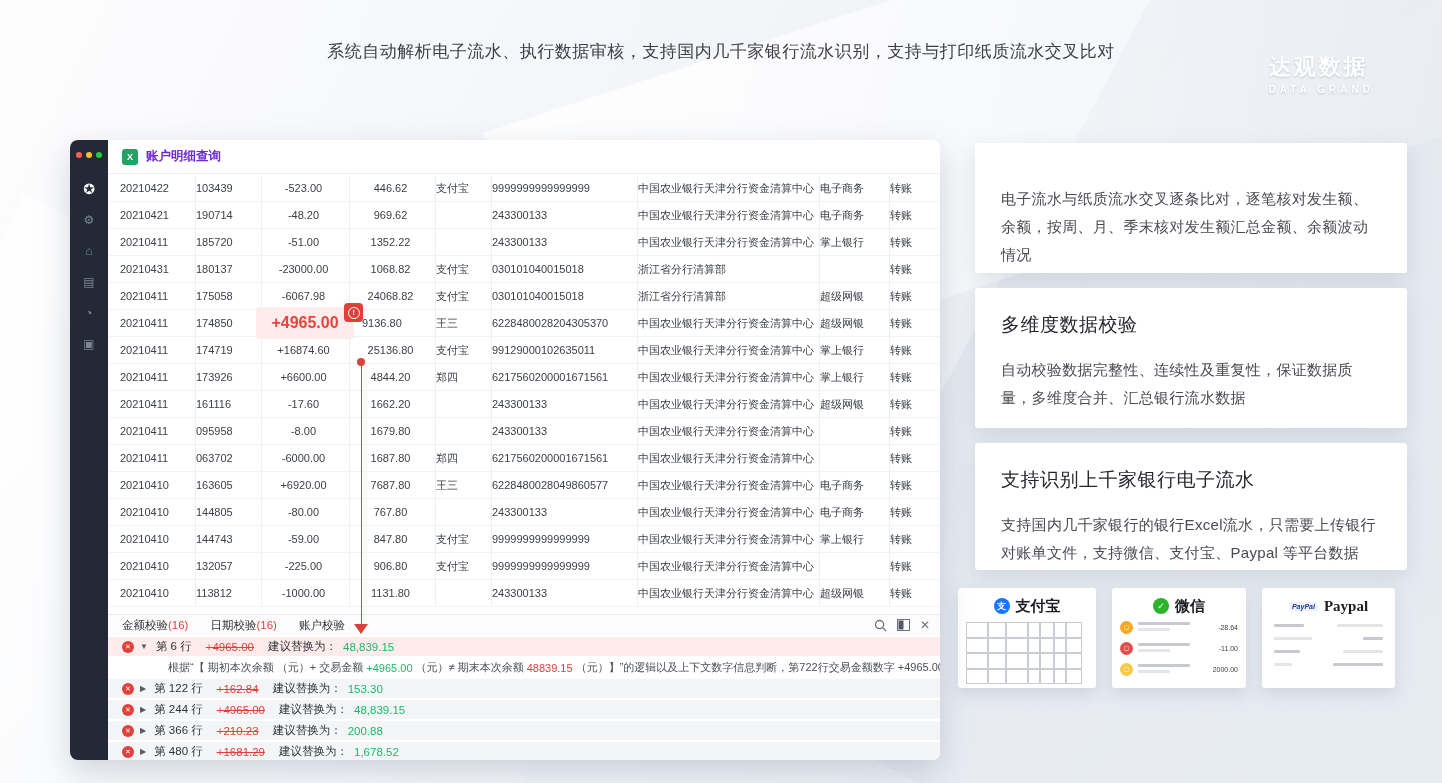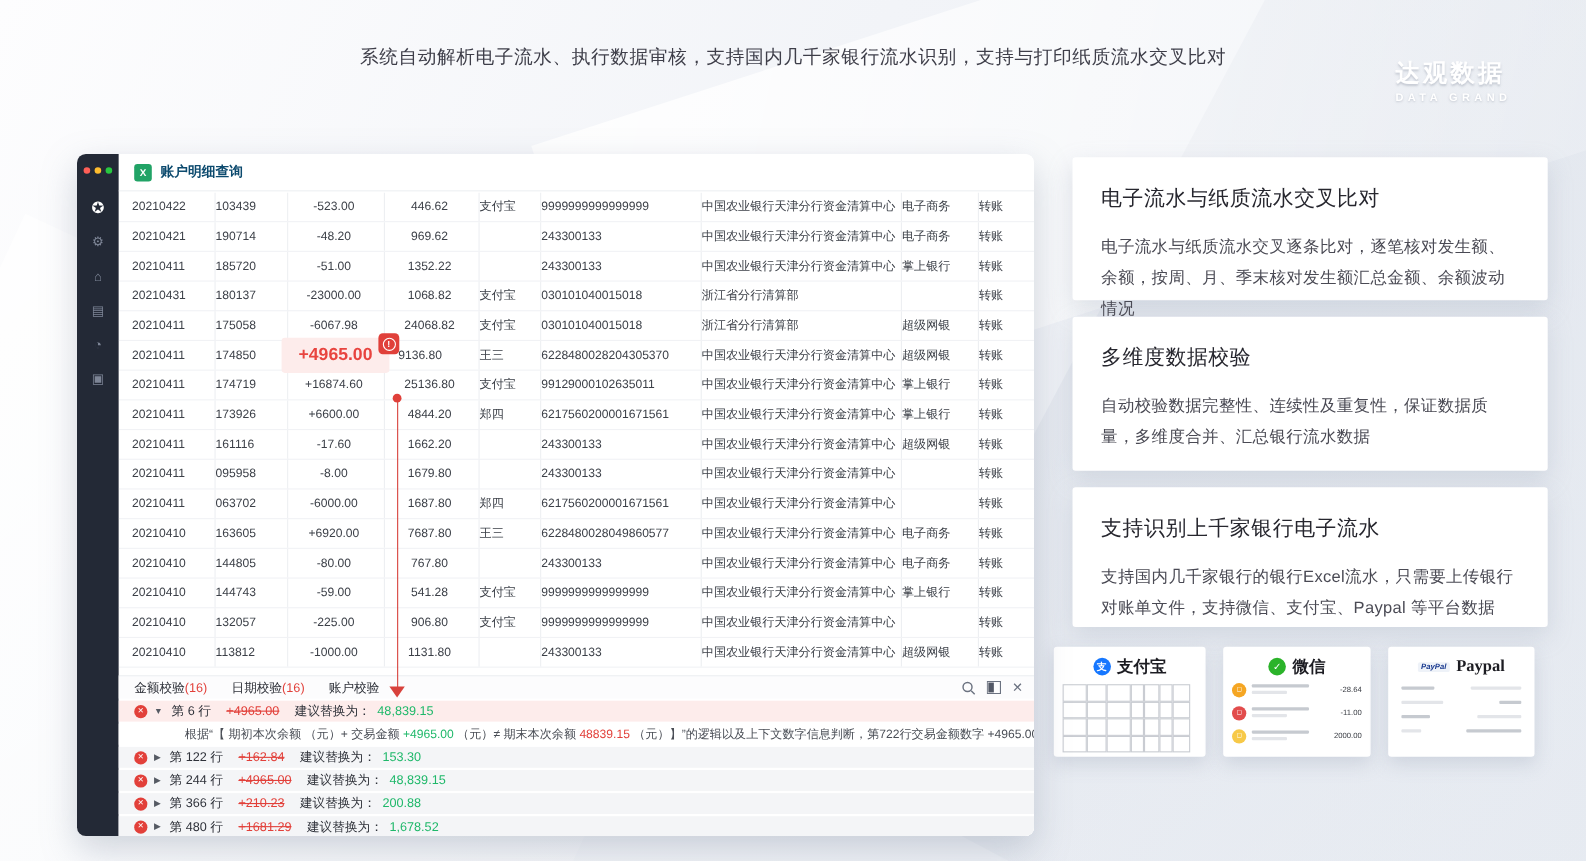--- a/index.html
+++ b/index.html
@@ -24,21 +24,21 @@
   .lights { display:flex; gap:4px; margin-top:12px; }
   .light { width:6px; height:6px; border-radius:50%; }
   .l-red{background:#ff5f57;} .l-yel{background:#febc2e;} .l-grn{background:#28c840;}
   .side-icons { margin-top:24px; display:flex; flex-direction:column; gap:17px; align-items:center; }
   .sicon { font-size:12px; color:#7d8596; line-height:14px; cursor:pointer; }
   .sicon.active { color:#ffffff; font-size:14px; }
 
   .content { position:relative; flex:1; background:#ffffff; }
   .titlebar { height:34px; display:flex; align-items:center; padding-left:14px; border-bottom:1px solid #edeff2; }
   .xls { width:16px; height:16px; border-radius:3px; background:#21a366; color:#fff; font-size:9px; font-weight:700; text-align:center; line-height:16px; margin-right:8px; }
-  .doc-title { font-size:12.5px; font-weight:700; color:#0c4a6e; }
+  .doc-title { font-size:12.5px; font-weight:700; color:#6d28d9; }
 
   
   .tbl { position:absolute; left:0; top:35px; right:0; bottom:146px; overflow:hidden; }
   .thead,.trow { display:flex; padding-left:12px; }
   .thead { background:#f6f7f9; }
   .cell { font-size:11px; color:#3c4048; height:26px; line-height:26px; white-space:nowrap; overflow:hidden; padding-right:4px; border-right:1px solid rgba(235,237,241,0.9); }
   .thead .cell { height:28px; line-height:28px; color:#24272e; font-weight:700; font-size:11px; border-right-color:#eceef2; }
   .trow { border-bottom:1px solid #f1f2f5; }
   .c0{width:76px;} .c1{width:66px;} .c2{width:88px; text-align:center; position:relative; overflow:visible;}
   .c3{width:86px; text-align:center;} .c4{width:56px;} .c5{width:146px;} .c6{width:182px;} .c7{width:70px;} .c8{width:50px; border-right:none !important;}
@@ -287,21 +287,21 @@
               <div class="cell c4"></div>
               <div class="cell c5">243300133</div>
               <div class="cell c6">中国农业银行天津分行资金清算中心</div>
               <div class="cell c7">电子商务</div>
               <div class="cell c8">转账</div>
             </div>
             <div class="trow">
               <div class="cell c0">20210410</div>
               <div class="cell c1">144743</div>
               <div class="cell c2">-59.00</div>
-              <div class="cell c3">541.28</div>
+              <div class="cell c3">847.80</div>
               <div class="cell c4">支付宝</div>
               <div class="cell c5">9999999999999999</div>
               <div class="cell c6">中国农业银行天津分行资金清算中心</div>
               <div class="cell c7">掌上银行</div>
               <div class="cell c8">转账</div>
             </div>
             <div class="trow">
               <div class="cell c0">20210410</div>
               <div class="cell c1">132057</div>
               <div class="cell c2">-225.00</div>
@@ -397,21 +397,20 @@
               <div class="vold">+1681.29</div>
               <div class="vrep">建议替换为：</div>
               <div class="vnew">1,678.52</div>
             </div>
           </div>
       </div>
     </div>
   </div>
 
   <div class="card" id="card1">
-    <div class="card-title">电子流水与纸质流水交叉比对</div>
     <div class="card-body">电子流水与纸质流水交叉逐条比对，逐笔核对发生额、余额，按周、月、季末核对发生额汇总金额、余额波动情况</div>
   </div>
   <div class="card" id="card2">
     <div class="card-title">多维度数据校验</div>
     <div class="card-body">自动校验数据完整性、连续性及重复性，保证数据质量，多维度合并、汇总银行流水数据</div>
   </div>
   <div class="card" id="card3">
     <div class="card-title">支持识别上千家银行电子流水</div>
     <div class="card-body">支持国内几千家银行的银行Excel流水，只需要上传银行对账单文件，支持微信、支付宝、Paypal 等平台数据</div>
   </div>

